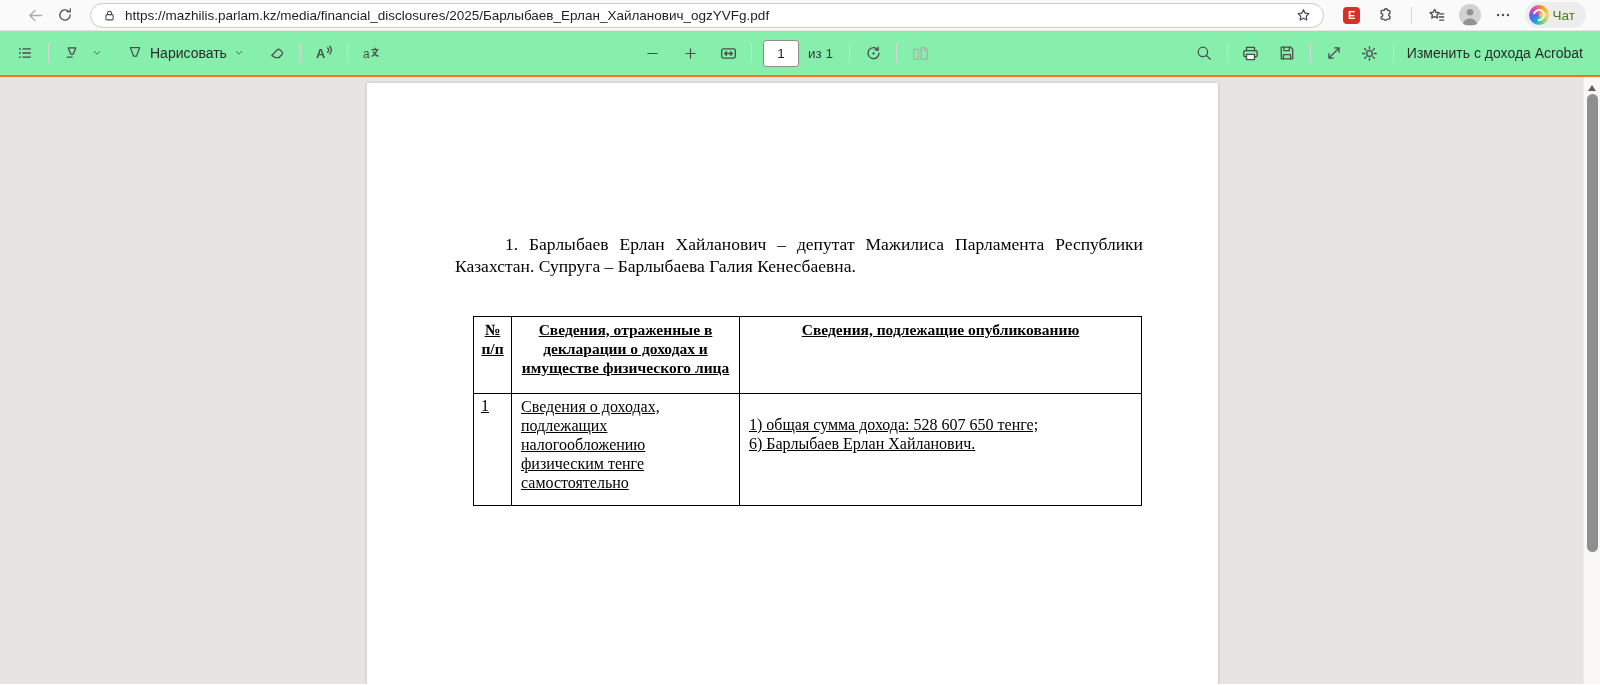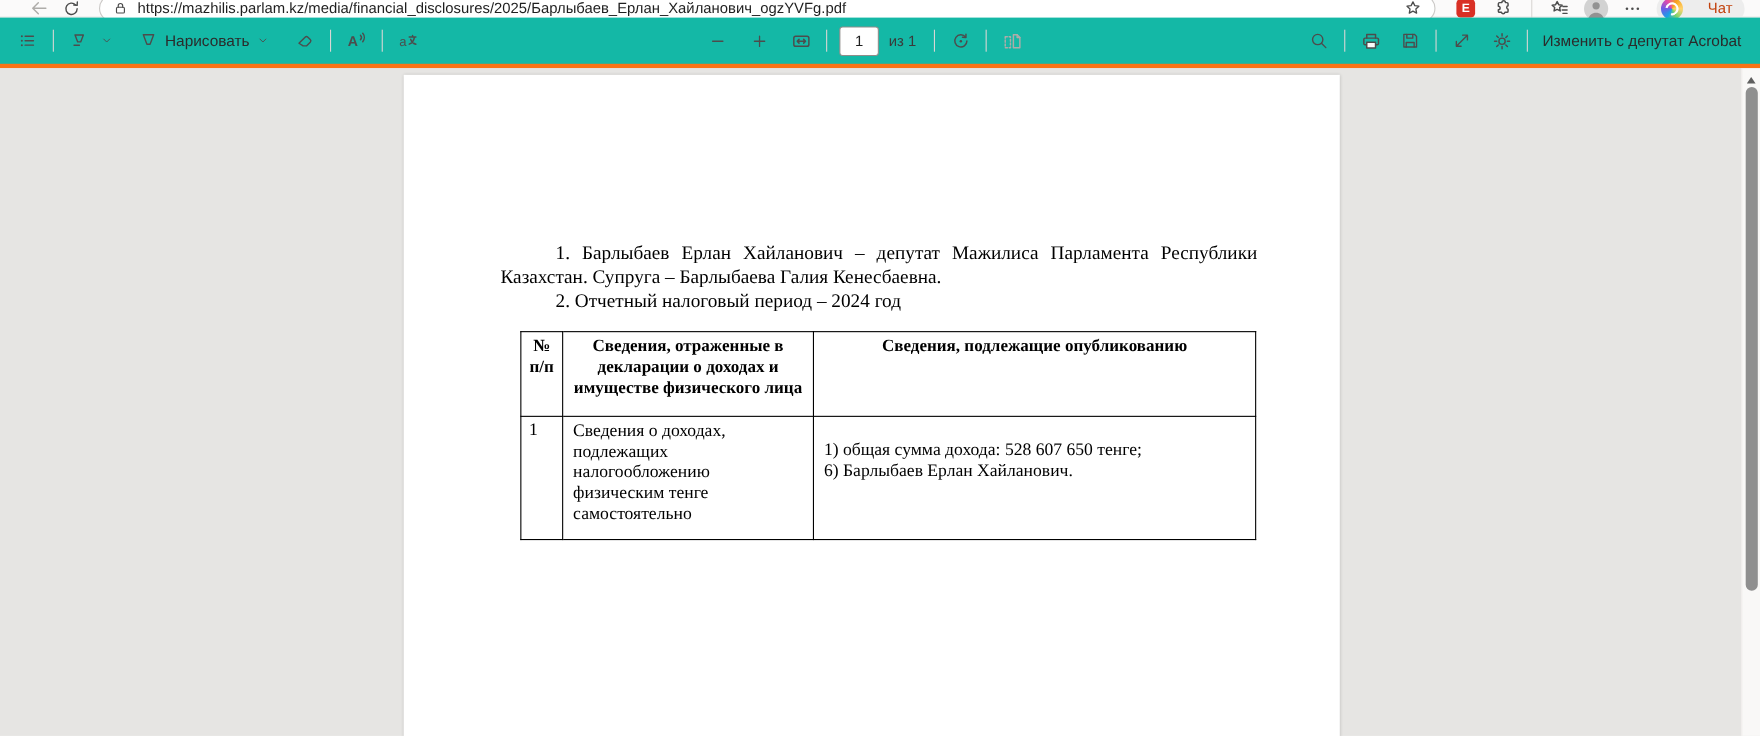--- a/index.html
+++ b/index.html
@@ -1,46 +1,46 @@
 <!DOCTYPE html>
 <html><head>
 <meta charset="utf-8">
 <style>
   * { margin:0; padding:0; box-sizing:border-box; }
   html,body { width:1600px; height:685px; overflow:hidden; background:#fff;
               font-family:"Liberation Sans", sans-serif; }
 
   
-  .topbar { height:16px; background:#fbfafa; border-bottom:1px solid #e7e5e3;
+  .topbar { height:31px; background:#fbfafa; border-bottom:1px solid #e7e5e3;
             display:flex; align-items:center; padding:0 14px 0 20px; }
   .chrome-btn { border:none; background:transparent; width:30px; height:26px;
                 display:flex; align-items:center; justify-content:center; cursor:pointer; flex:none; }
   .icon { display:block; }
   .urlbar { flex:1; height:25px; margin:0 16px 0 10px; background:#fff;
             border:1px solid #cbc9c7; border-radius:13px; display:flex;
             align-items:center; padding:0 6px 0 11px; min-width:0; }
   .url-text { flex:1; font-size:13.5px; color:#1f1f1f; white-space:nowrap;
               overflow:hidden; text-overflow:ellipsis; margin-left:8px; }
   .topbar-right { display:flex; align-items:center; gap:7px; flex:none; }
   .ext-badge { width:17px; height:17px; background:#d93025; border-radius:4px;
                color:#fff; font-size:11px; font-weight:bold; display:flex;
                align-items:center; justify-content:center; }
   .vsep-top { width:1px; height:17px; background:#d9d7d5; margin:0 3px; }
   .avatar { width:22px; height:22px; border-radius:50%; background:#d2d2d2; overflow:hidden;
             border:none; padding:0; cursor:pointer; }
-  .copilot-pill { display:flex; align-items:center; gap:23px; background:#ededed;
+  .copilot-pill { display:flex; align-items:center; gap:4px; background:#ededed;
                   border:none; border-radius:14px; padding:3px 11px 3px 4px;
-                  font-size:13.5px; color:#c2410c; cursor:pointer; }
+                  font-size:13.5px; color:#4d7c0f; cursor:pointer; }
   .copilot-logo { width:20px; height:20px; border-radius:50%; position:relative;
                   background:conic-gradient(from 210deg,#19a1e6,#6c5ce7,#e84aa9,#f7a31c,#ffd36e,#7dd36f,#19a1e6); }
   .copilot-logo::after { content:''; position:absolute; inset:4px; border-radius:50%;
                   border:2.5px solid #fff; border-left-color:transparent; transform:rotate(-35deg); }
 
   
-  .pdfbar { height:46px; background:#14b8a6; border-bottom:4px solid #f97316;
+  .pdfbar { height:46px; background:#86efac; border-bottom:2px solid #f97316;
             display:flex; align-items:center; position:relative; padding:0 12px 0 10px; }
   .tb-btn { border:none; background:transparent; height:32px; min-width:30px;
             display:flex; align-items:center; justify-content:center; gap:6px;
             border-radius:4px; cursor:pointer; font-size:14px; color:#2b2b2b; padding:0 5px; }
   .vsep { width:1px; height:20px; background:#d8d6d4; margin:0 8px; flex:none; }
   .group-left { display:flex; align-items:center; }
   .group-center { position:absolute; left:calc(50% - 14px); top:0; height:100%;
                   display:flex; align-items:center; transform:translateX(-50%); }
   .group-right { margin-left:auto; display:flex; align-items:center; }
   .page-input { width:36px; height:27px; border:1px solid #8f8d8b; border-radius:3px;
@@ -56,21 +56,21 @@
                font-family:"Liberation Serif","DejaVu Serif",serif;
                font-weight:bold; font-size:17.5px; line-height:23px;
                text-align:center; text-indent:50px; color:#000; }
   .doc-body { position:absolute; top:150px; left:88px; width:688px;
               font-family:"Liberation Serif","DejaVu Serif",serif;
               font-size:17.5px; line-height:22px; color:#000; }
   .para1 { text-indent:50px; text-align:justify; }
   .para2 { text-indent:50px; }
   .doc-table { position:absolute; top:233px; left:106px; width:668px;
                border-collapse:collapse; table-layout:fixed;
-               font-family:"Liberation Serif","DejaVu Serif",serif; color:#000; }
+               font-family:"Liberation Serif","DejaVu Serif",serif; color:#000;text-decoration:underline; }
   .doc-table th, .doc-table td { border:1.5px solid #000; vertical-align:top; }
   .doc-table th { font-size:15.5px; line-height:19px; font-weight:bold;
                   text-align:center; padding:3px 4px 0 4px; height:77px; }
   .doc-table td { font-size:16px; line-height:19px; height:112px; }
   .td-num { padding:2px 0 0 7px; }
   .td-declared { padding:3px 10px 0 9px; }
   .td-published { padding:21px 8px 0 9px; }
 
   
   .scrollbar { position:absolute; right:0; top:0; width:17px; height:100%;
@@ -269,30 +269,29 @@
       </svg>
     </button>
     <button class="tb-btn" style="margin-left:6px">
       <svg width="19" height="19" viewBox="0 0 20 20">
         <circle cx="10" cy="10" r="3"></circle>
         <path d="M10 2.8v2.1 M10 15.1v2.1 M2.8 10h2.1 M15.1 10h2.1 M4.9 4.9l1.5 1.5 M13.6 13.6l1.5 1.5 M15.1 4.9l-1.5 1.5 M6.4 13.6l-1.5 1.5"></path>
       </svg>
     </button>
     <div class="vsep"></div>
     <button class="tb-btn">
-      <span class="acrobat-label">Изменить с депутат Acrobat</span>
+      <span class="acrobat-label">Изменить с дохода Acrobat</span>
     </button>
   </div>
 </div>
 
 <div class="content">
   <div class="page">
     <div class="doc-body">
       <p class="para1">1. Барлыбаев Ерлан Хайланович – депутат Мажилиса Парламента Республики Казахстан. Супруга – Барлыбаева Галия Кенесбаевна.</p>
-      <p class="para2">2. Отчетный налоговый период – 2024 год</p>
     </div>
     <table class="doc-table">
       <colgroup>
           <col style="width:38px">
           <col style="width:228px">
           <col style="width:402px">
         </colgroup>
       <tbody>
           <tr>
         <th>№ п/п</th>

